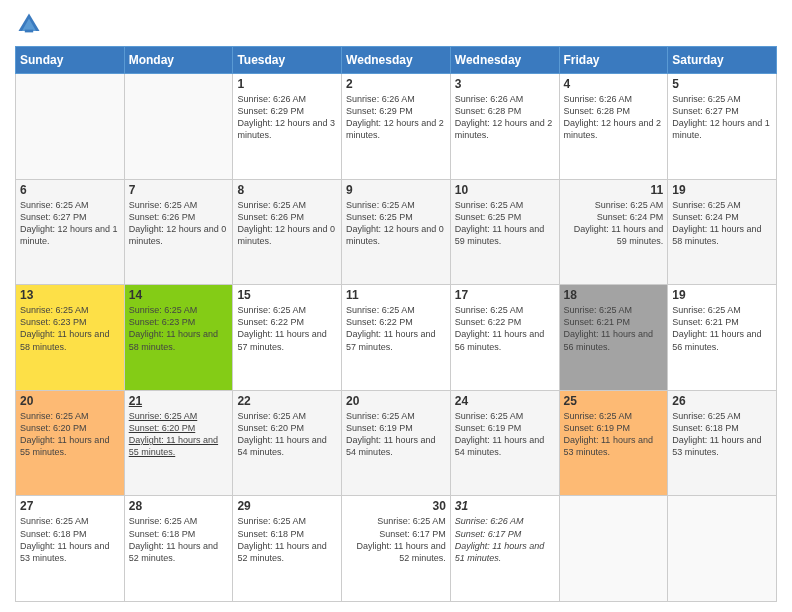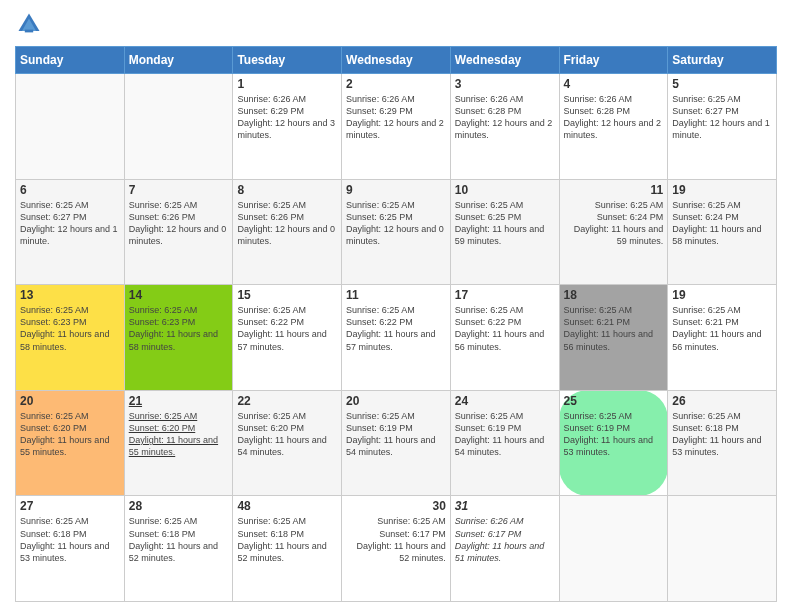--- a/index.html
+++ b/index.html
@@ -282,21 +282,21 @@
             <div class="day-info" style="white-space: pre-line;">Sunrise: 6:25 AM
 Sunset: 6:19 PM
 Daylight: 11 hours and 54 minutes.</div>
           </td>
           <td style="background-color: rgb(245, 245, 245);">
             <span class="day-number">24</span>
             <div class="day-info" style="white-space: pre-line;">Sunrise: 6:25 AM
 Sunset: 6:19 PM
 Daylight: 11 hours and 54 minutes.</div>
           </td>
-          <td style="background-color: #86efac; border-radius: 29px;">
+          <td style="background-color: #fdba74;">
             <span class="day-number">25</span>
             <div class="day-info" style="white-space: pre-line;">Sunrise: 6:25 AM
 Sunset: 6:19 PM
 Daylight: 11 hours and 53 minutes.</div>
           </td>
           <td style="background-color: rgb(245, 245, 245);">
             <span class="day-number">26</span>
             <div class="day-info" style="white-space: pre-line;">Sunrise: 6:25 AM
 Sunset: 6:18 PM
 Daylight: 11 hours and 53 minutes.</div>
@@ -309,21 +309,21 @@
 Sunset: 6:18 PM
 Daylight: 11 hours and 53 minutes.</div>
           </td>
           <td style="background-color: rgb(255, 255, 255);">
             <span class="day-number">28</span>
             <div class="day-info" style="white-space: pre-line;">Sunrise: 6:25 AM
 Sunset: 6:18 PM
 Daylight: 11 hours and 52 minutes.</div>
           </td>
           <td style="background-color: rgb(255, 255, 255);">
-            <span class="day-number">48</span>
+            <span class="day-number">29</span>
             <div class="day-info" style="white-space: pre-line;">Sunrise: 6:25 AM
 Sunset: 6:18 PM
 Daylight: 11 hours and 52 minutes.</div>
           </td>
           <td style="background-color: rgb(255, 255, 255); text-align: right;">
             <span class="day-number">30</span>
             <div class="day-info" style="white-space: pre-line;">Sunrise: 6:25 AM
 Sunset: 6:17 PM
 Daylight: 11 hours and 52 minutes.</div>
           </td>

